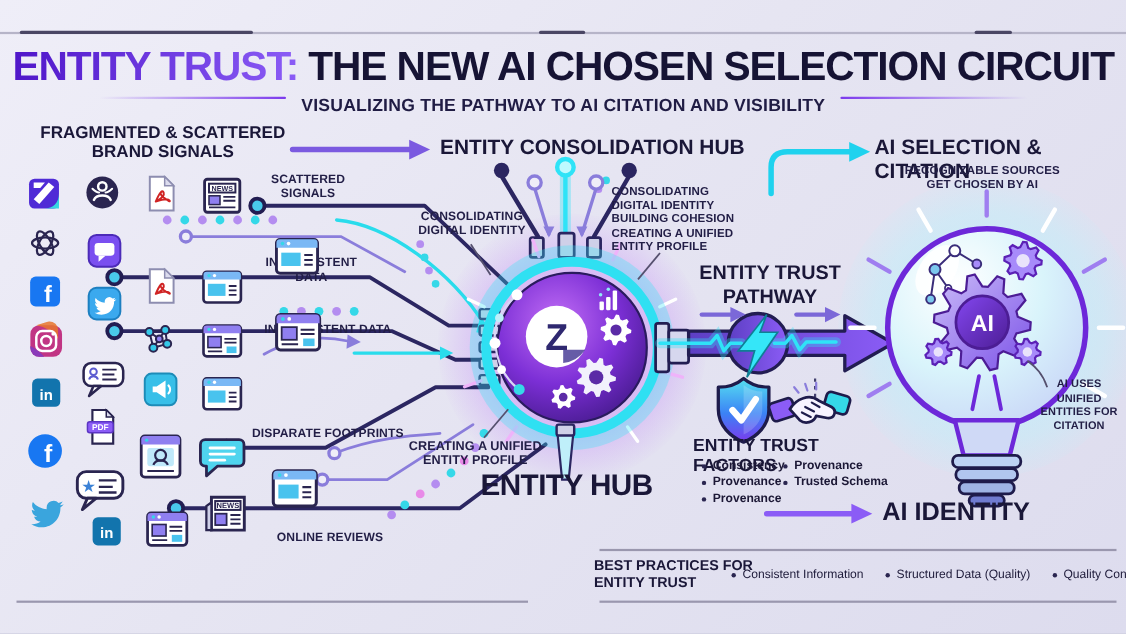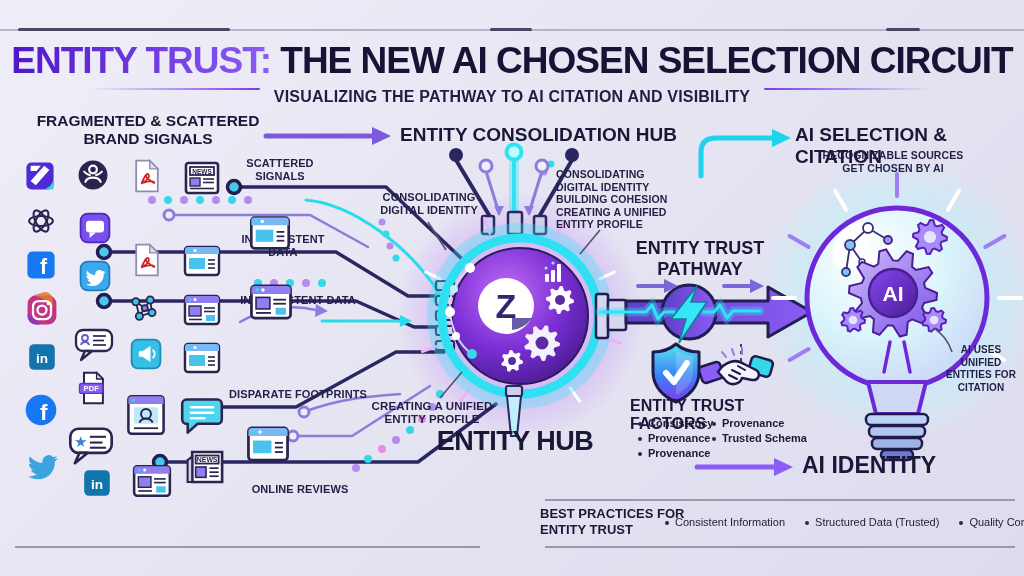--- a/index.html
+++ b/index.html
@@ -400,21 +400,21 @@
   <div class="hairline" style="left:545px;top:546px;width:470px;height:1.5px;background:#9a97ae;"></div>
   <div class="sec-head" style="left: 540px; top: 506px; font-size: 13px; line-height: 15.5px; white-space: pre-line;">BEST PRACTICES FOR
 ENTITY TRUST</div>
   <div class="footer-items" style="left:665px;top:515px;">
       <div class="bullet-item">
         <span class="dot"></span>
         <span>Consistent Information</span>
       </div>
       <div class="bullet-item">
         <span class="dot"></span>
-        <span>Structured Data (Trusted)</span>
+        <span>Structured Data (Quality)</span>
       </div>
       <div class="bullet-item">
         <span class="dot"></span>
         <span>Quality Content</span>
       </div>
     </div>
 
   <div id="icons-layer">
       <div class="sig-icon" style="left: 23px; top: 159px;">
         <svg width="34" height="34" viewBox="0 0 40 40">

